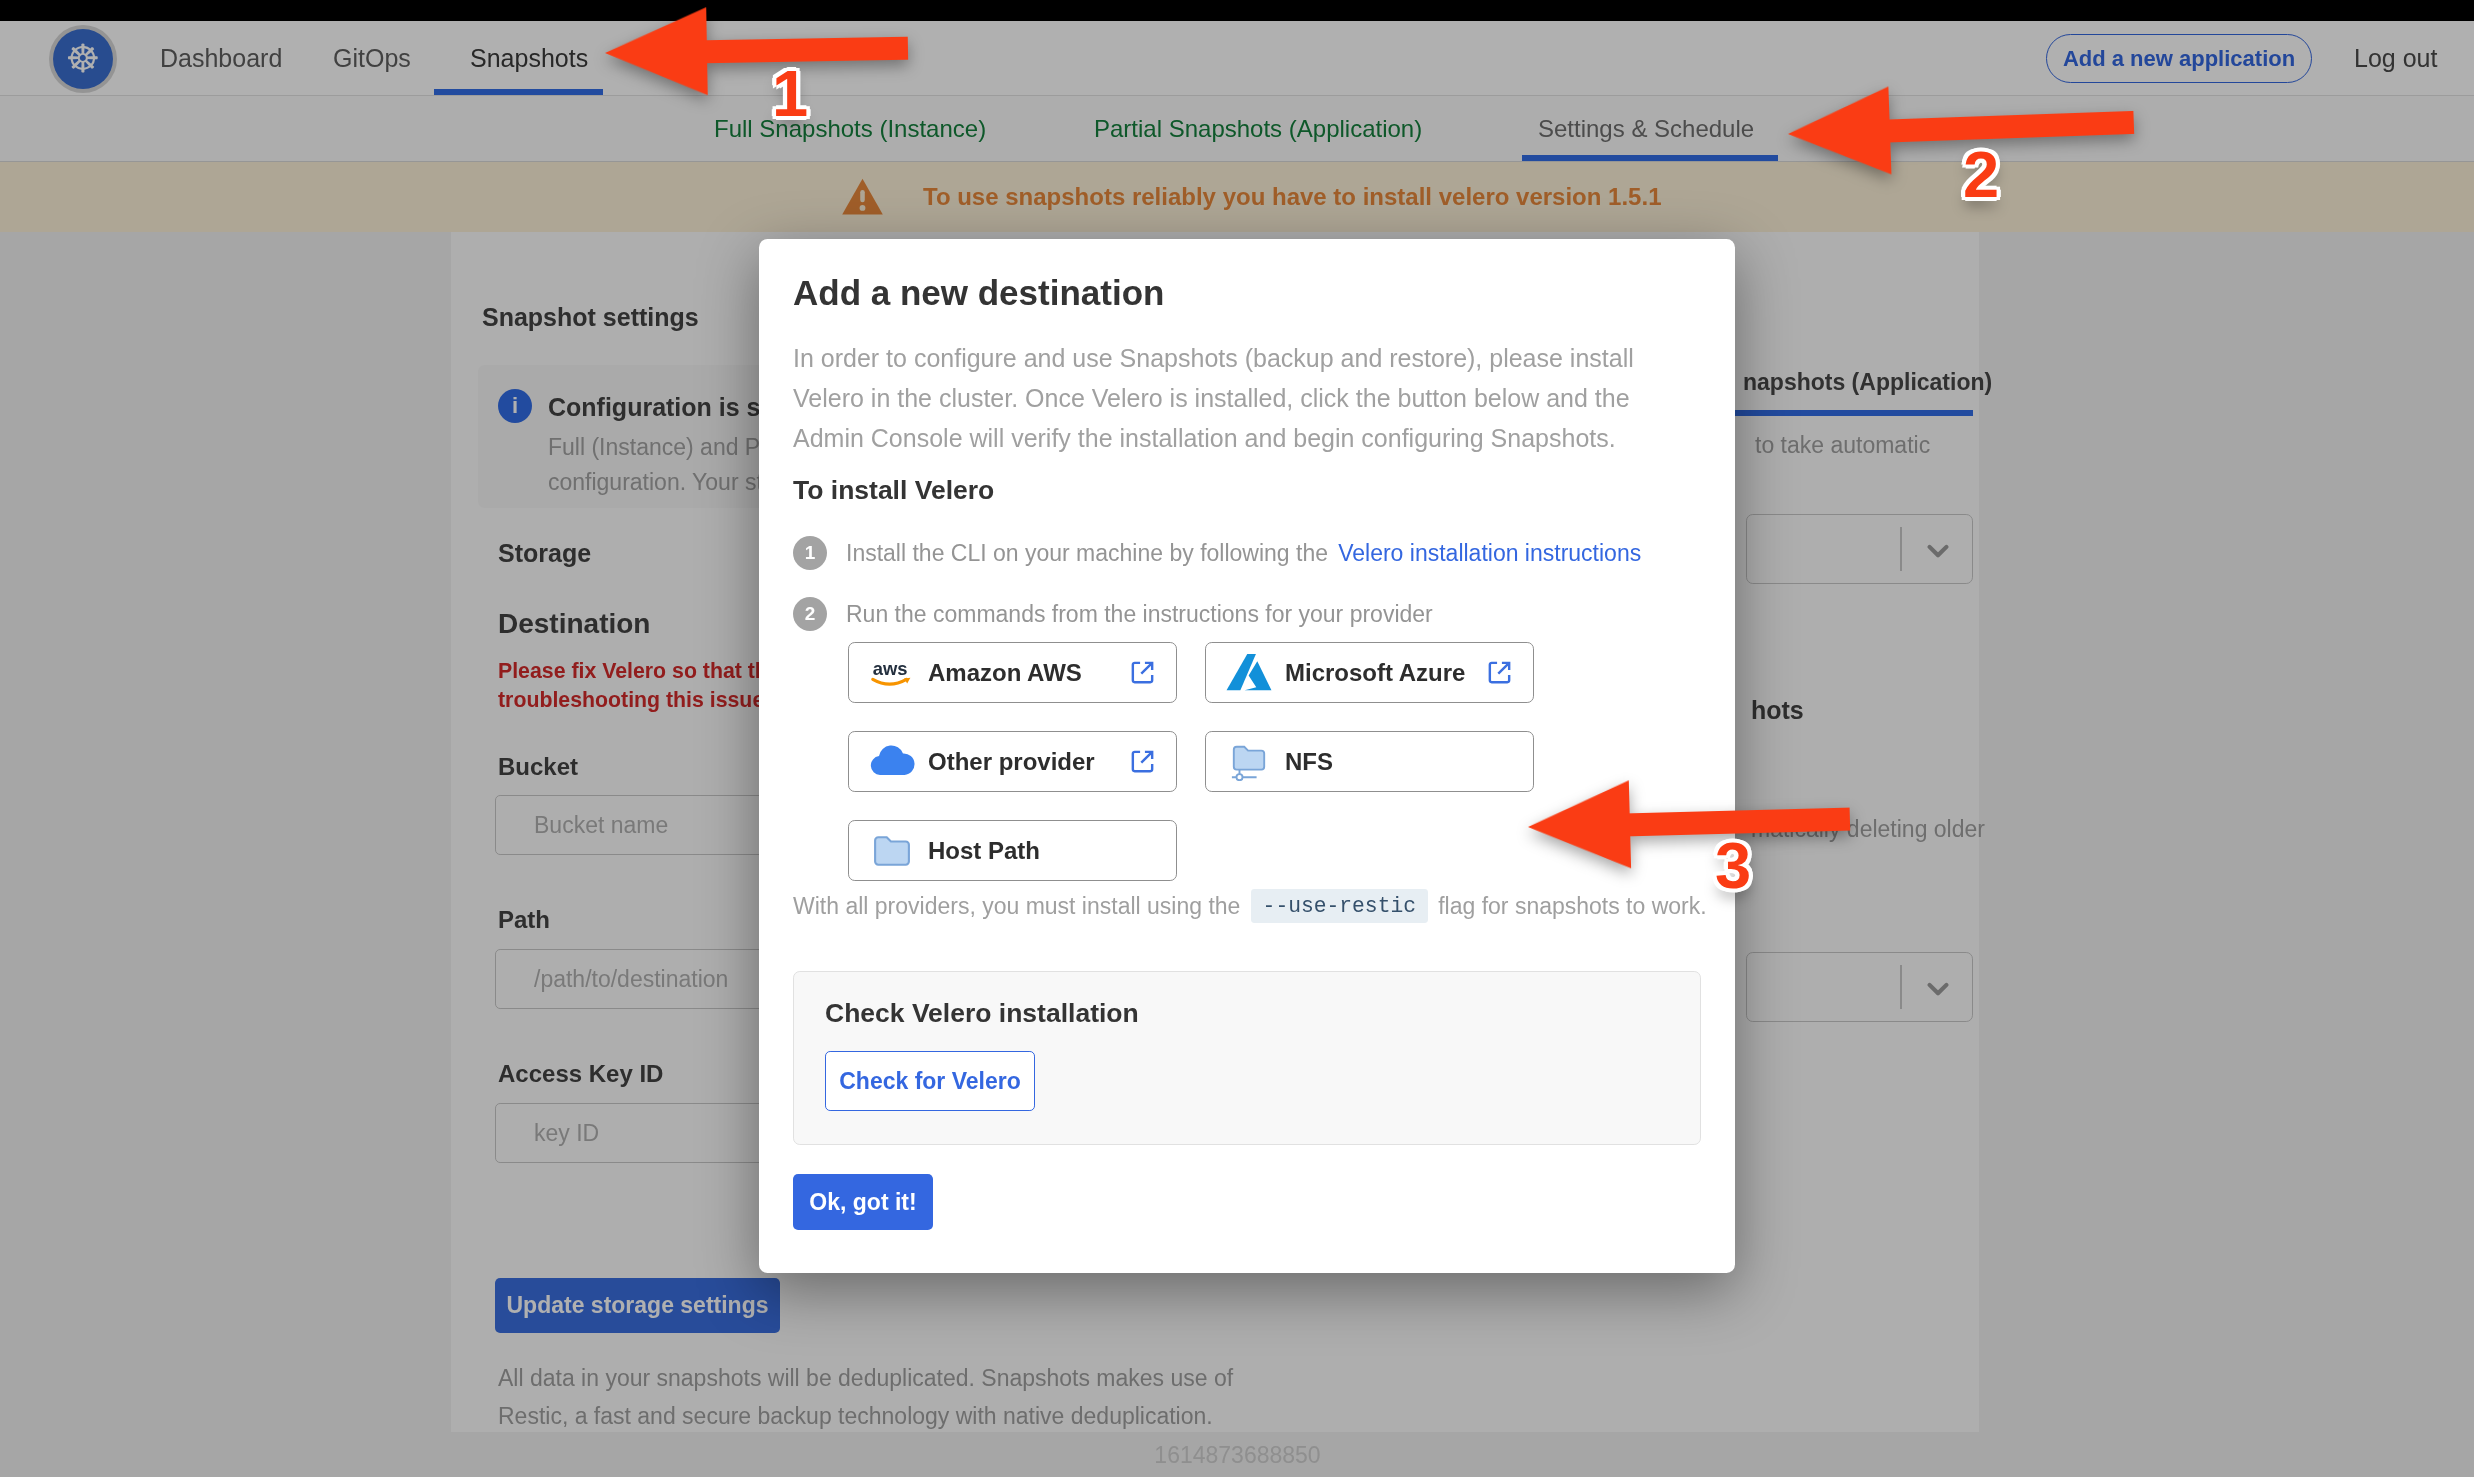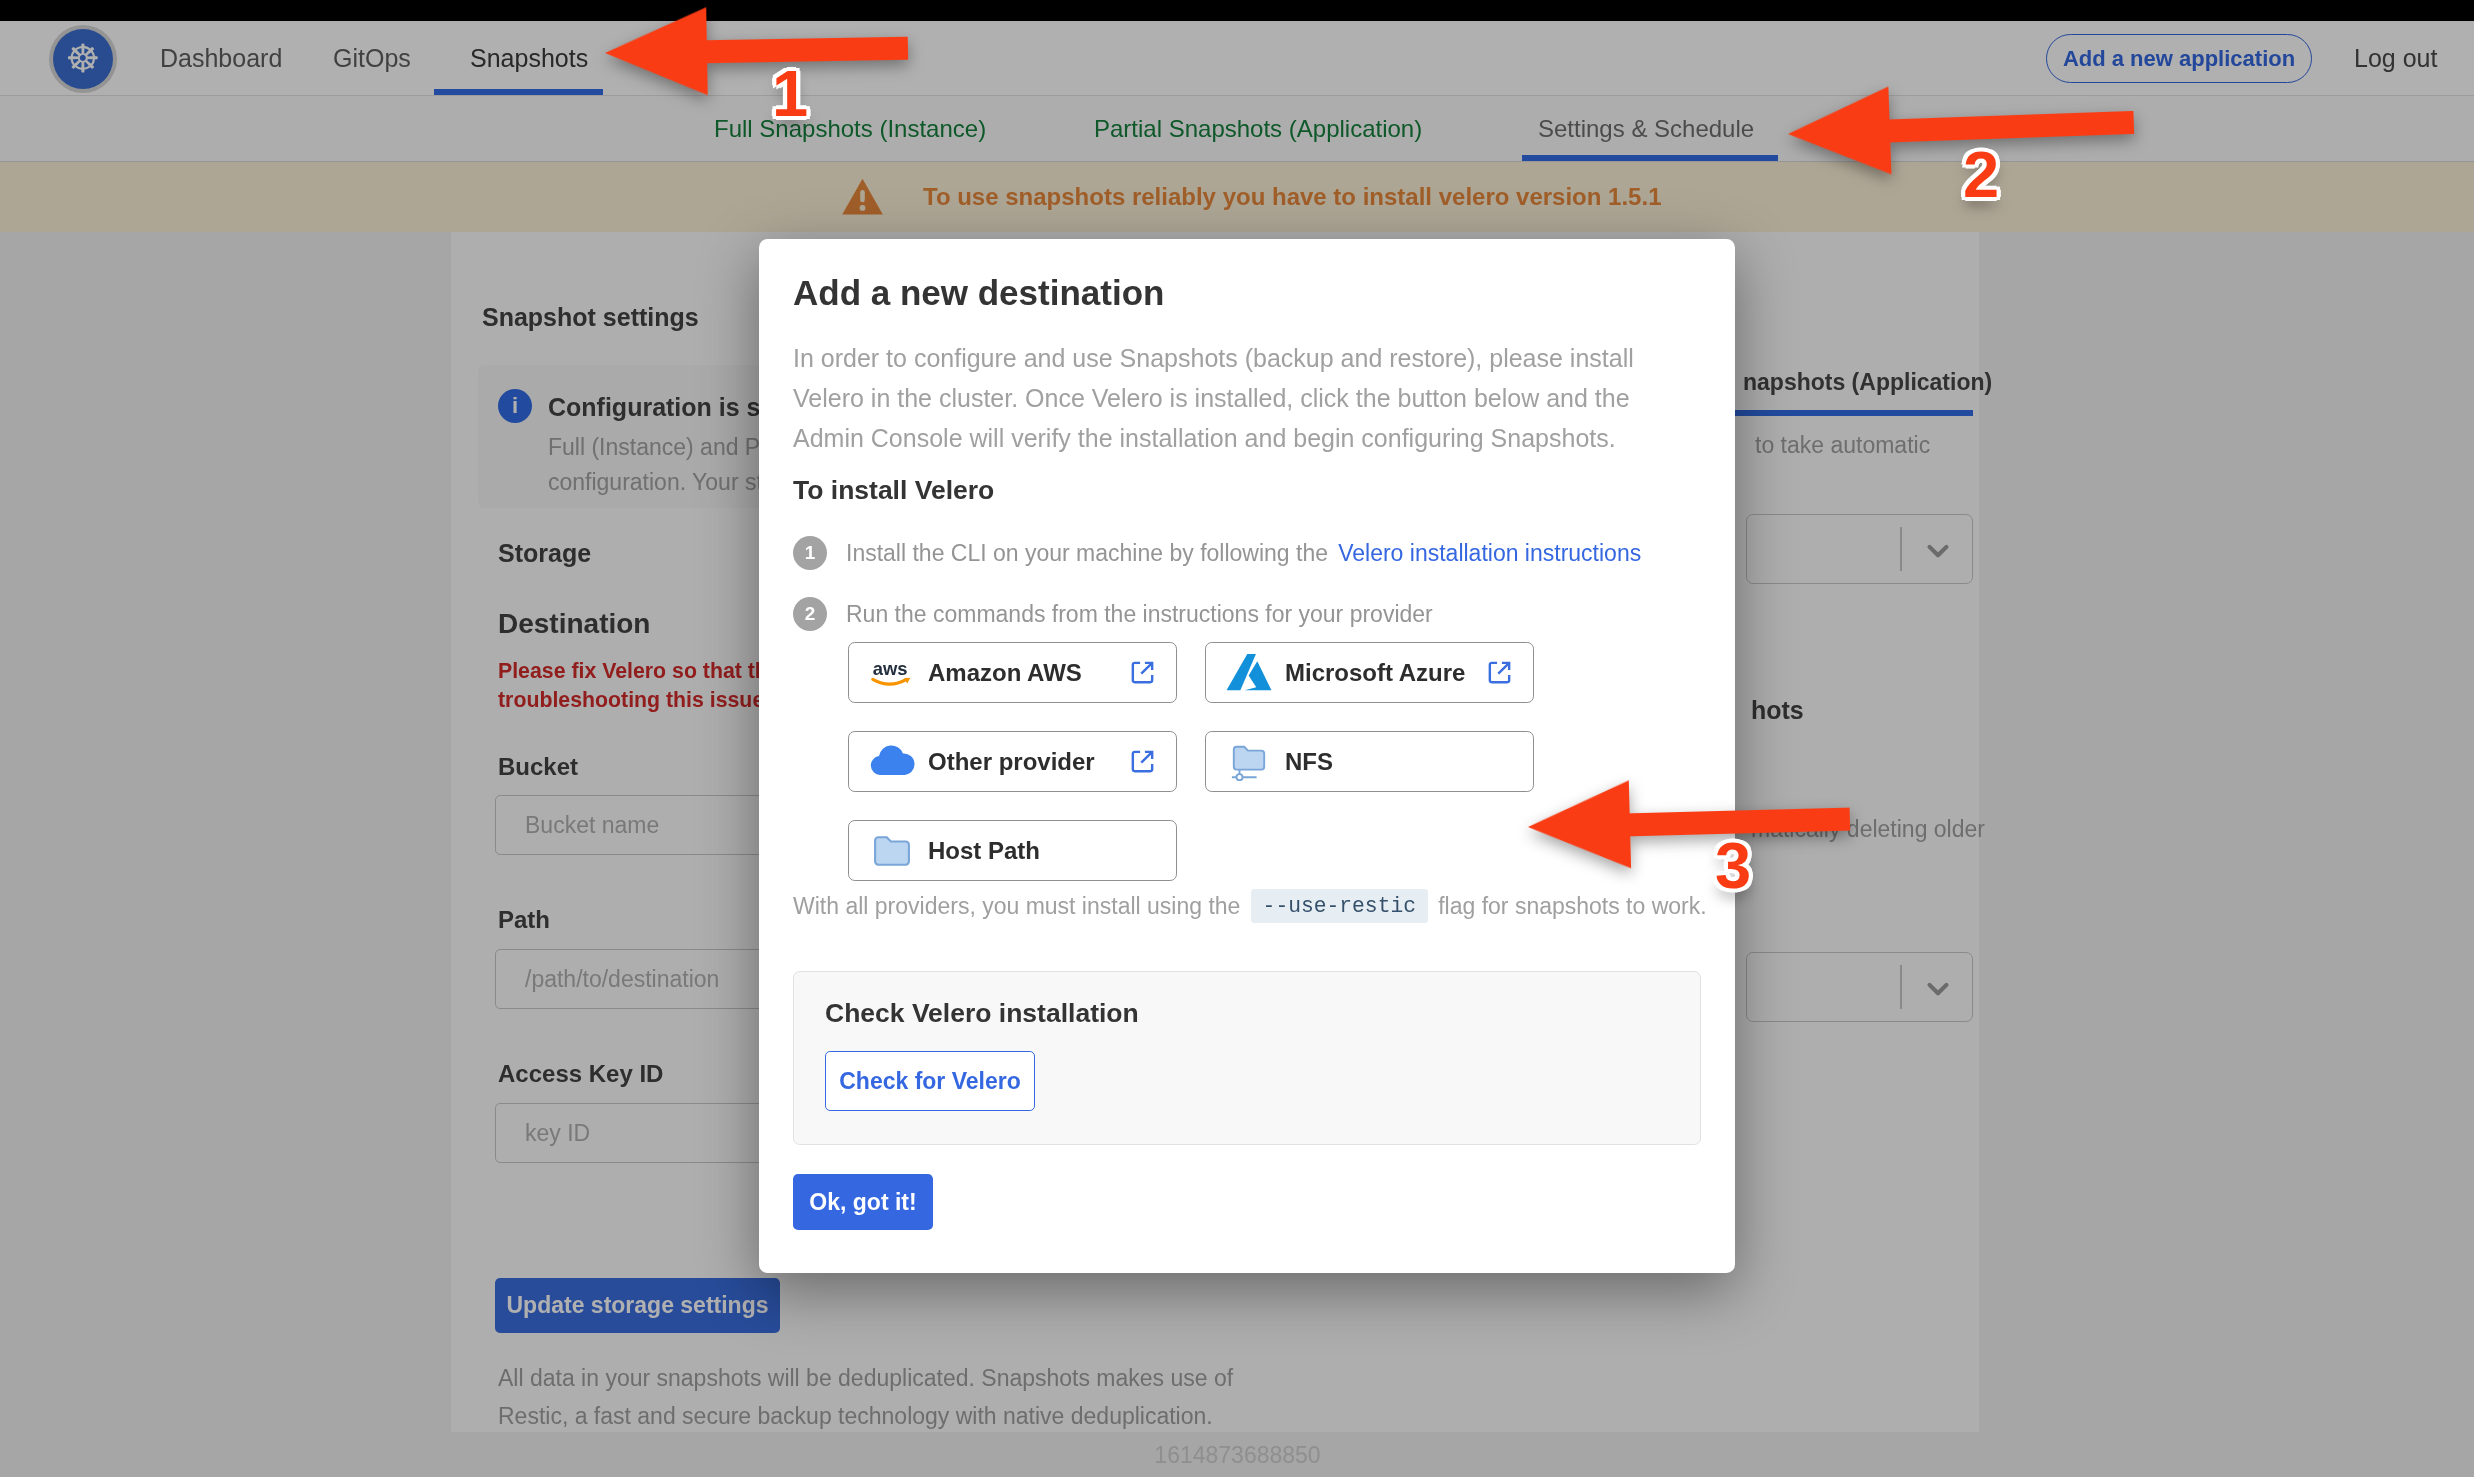--- a/index.html
+++ b/index.html
@@ -34,21 +34,21 @@
   .banner-text { position:absolute; left:923px; top:0; height:70px; line-height:70px; font-size:24px; color:#e8893c; }
 
   
   .panel { position:absolute; left:451px; top:232px; width:1528px; height:1200px; background:#fcfcfc; }
   .h-dark { font-weight:bold; color:#434343; }
   .info-card { position:absolute; left:478px; top:365px; width:488px; height:143px; background:#f6f6f6; border-radius:6.8px; }
   .info-circle { position:absolute; left:498px; top:389px; width:34px; height:34px; border-radius:50%; background:#326de6; color:#fff; font-weight:bold; font-size:22px; display:flex; align-items:center; justify-content:center; }
   .gray-line { color:#a2a2a2; font-size:23px; }
   .error-line { color:#d42b2b; font-weight:bold; font-size:21.3px; }
   .field-label { font-size:24px; font-weight:bold; color:#434343; }
-  .text-input { position:absolute; width:403px; height:60px; border:1.7px solid #c8c8c8; border-radius:5.1px; background:transparent; font-size:23px; color:#6f6f6f; padding:0 29px; outline:none; font-family:"Liberation Sans","DejaVu Sans",sans-serif; }
+  .text-input { position:absolute; width:403px; height:60px; border:1.7px solid #c8c8c8; border-radius:5.1px; background:transparent; font-size:23px; color:#6f6f6f; padding:0 38px; outline:none; font-family:"Liberation Sans","DejaVu Sans",sans-serif; }
   .text-input::placeholder { color:#b0b0b0; }
   .primary-btn { background:#3b6fe0; color:#fff; font-weight:bold; border:none; border-radius:5.1px; display:flex; align-items:center; justify-content:center; cursor:pointer; font-family:"Liberation Sans","DejaVu Sans",sans-serif; }
   .dedupe { position:absolute; left:498px; top:1359px; width:794px; font-size:23px; line-height:38px; color:#9f9f9f; }
 
   .r-tab-frag { position:absolute; left:1743px; top:369px; font-size:23px; font-weight:bold; color:#474747; }
   .r-underline { position:absolute; left:1724px; top:410px; width:249px; height:6px; background:#326de6; }
   .r-gray { position:absolute; color:#a0a0a0; font-size:23px; }
   .select-box { position:absolute; width:227px; height:70px; border:1.7px solid #c9c9c9; border-radius:6.8px; background:transparent; cursor:pointer; }
   .select-div { position:absolute; right:70px; top:12px; bottom:12px; width:1.7px; background:#c9c9c9; }
   .select-chev { position:absolute; right:17px; top:20.5px; width:34px; height:29px; }

